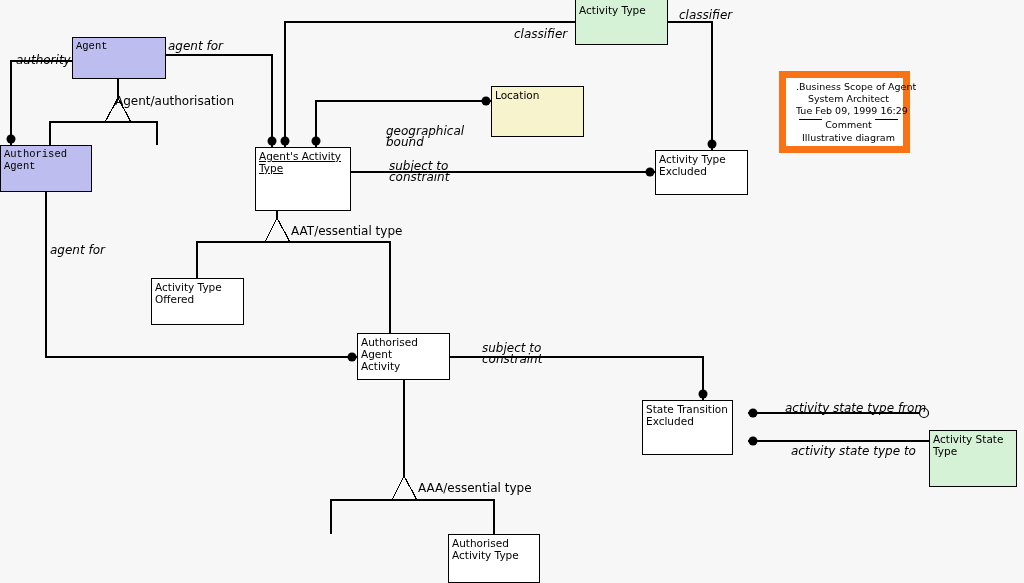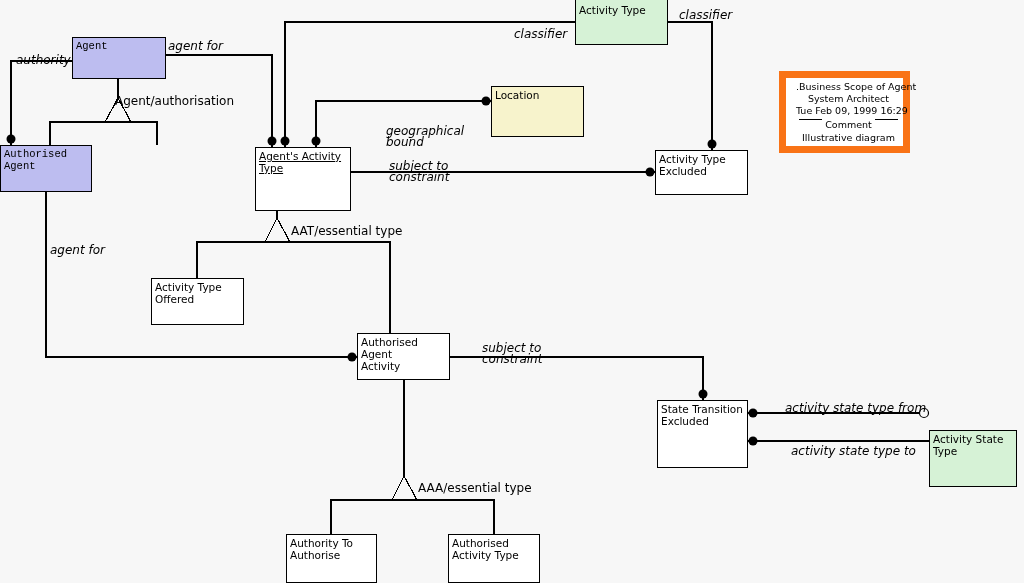--- a/index.html
+++ b/index.html
@@ -172,34 +172,30 @@
   <div class="entity e-white" style="left:151px; top:278px; width:93px;  height:47px;">
     <span class="ename">Activity Type
 Offered</span>
   </div>
 
   <div class="entity e-white" style="left:357px; top:333px; width:93px;  height:47px;">
     <span class="ename">Authorised Agent
 Activity</span>
   </div>
 
-  <div class="entity e-white" style="left:657px; top:400px; width:91px;  height:68px;">
+  <div class="entity e-white" style="left:642px; top:400px; width:91px;  height:55px;">
     <span class="ename">State Transition
 Excluded</span>
   </div>
 
   <div class="entity e-green" style="left:929px; top:400px; width:88px;  height:57px;margin-top:30px;">
     <span class="ename">Activity State
 Type</span>
   </div>
 
-  <div class="entity e-white" style="left:286px; top:534px; width:91px;  height:49px;">
-    <span class="ename">Authority To
-Authorise</span>
-  </div>
 
   <div class="entity e-white" style="left:448px; top:534px; width:92px;  height:49px;">
     <span class="ename">Authorised
 Activity Type</span>
   </div>
 
   <div class="edge-label" style="left:16px;  top:55px;">authority</div>
   <div class="edge-label" style="left:168px; top:41px;">agent for</div>
   <div class="edge-label" style="left:50px;  top:245px;">agent for</div>
   <div class="edge-label plain" style="left:115px; top:96px;">Agent/authorisation</div>

